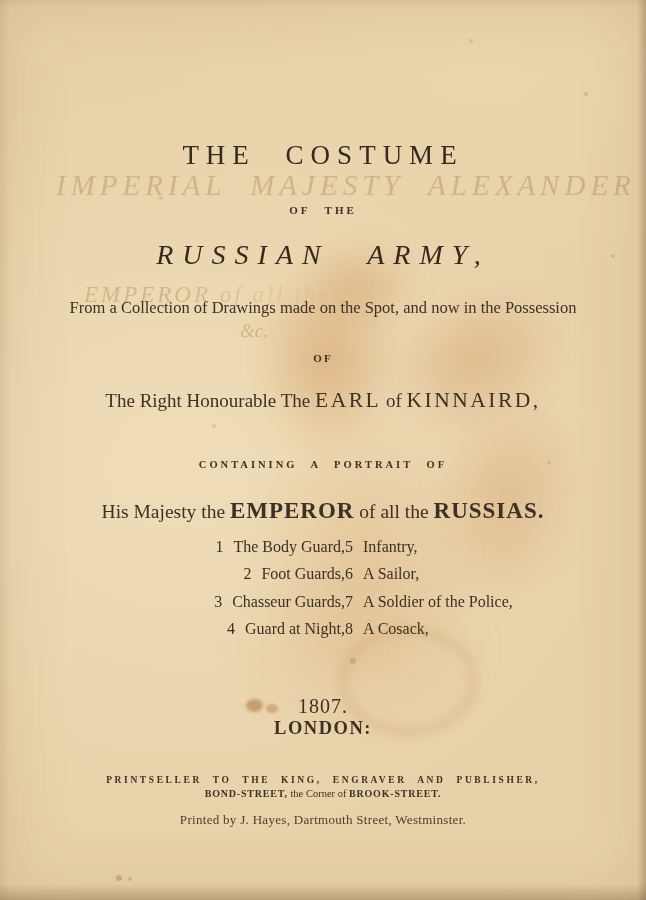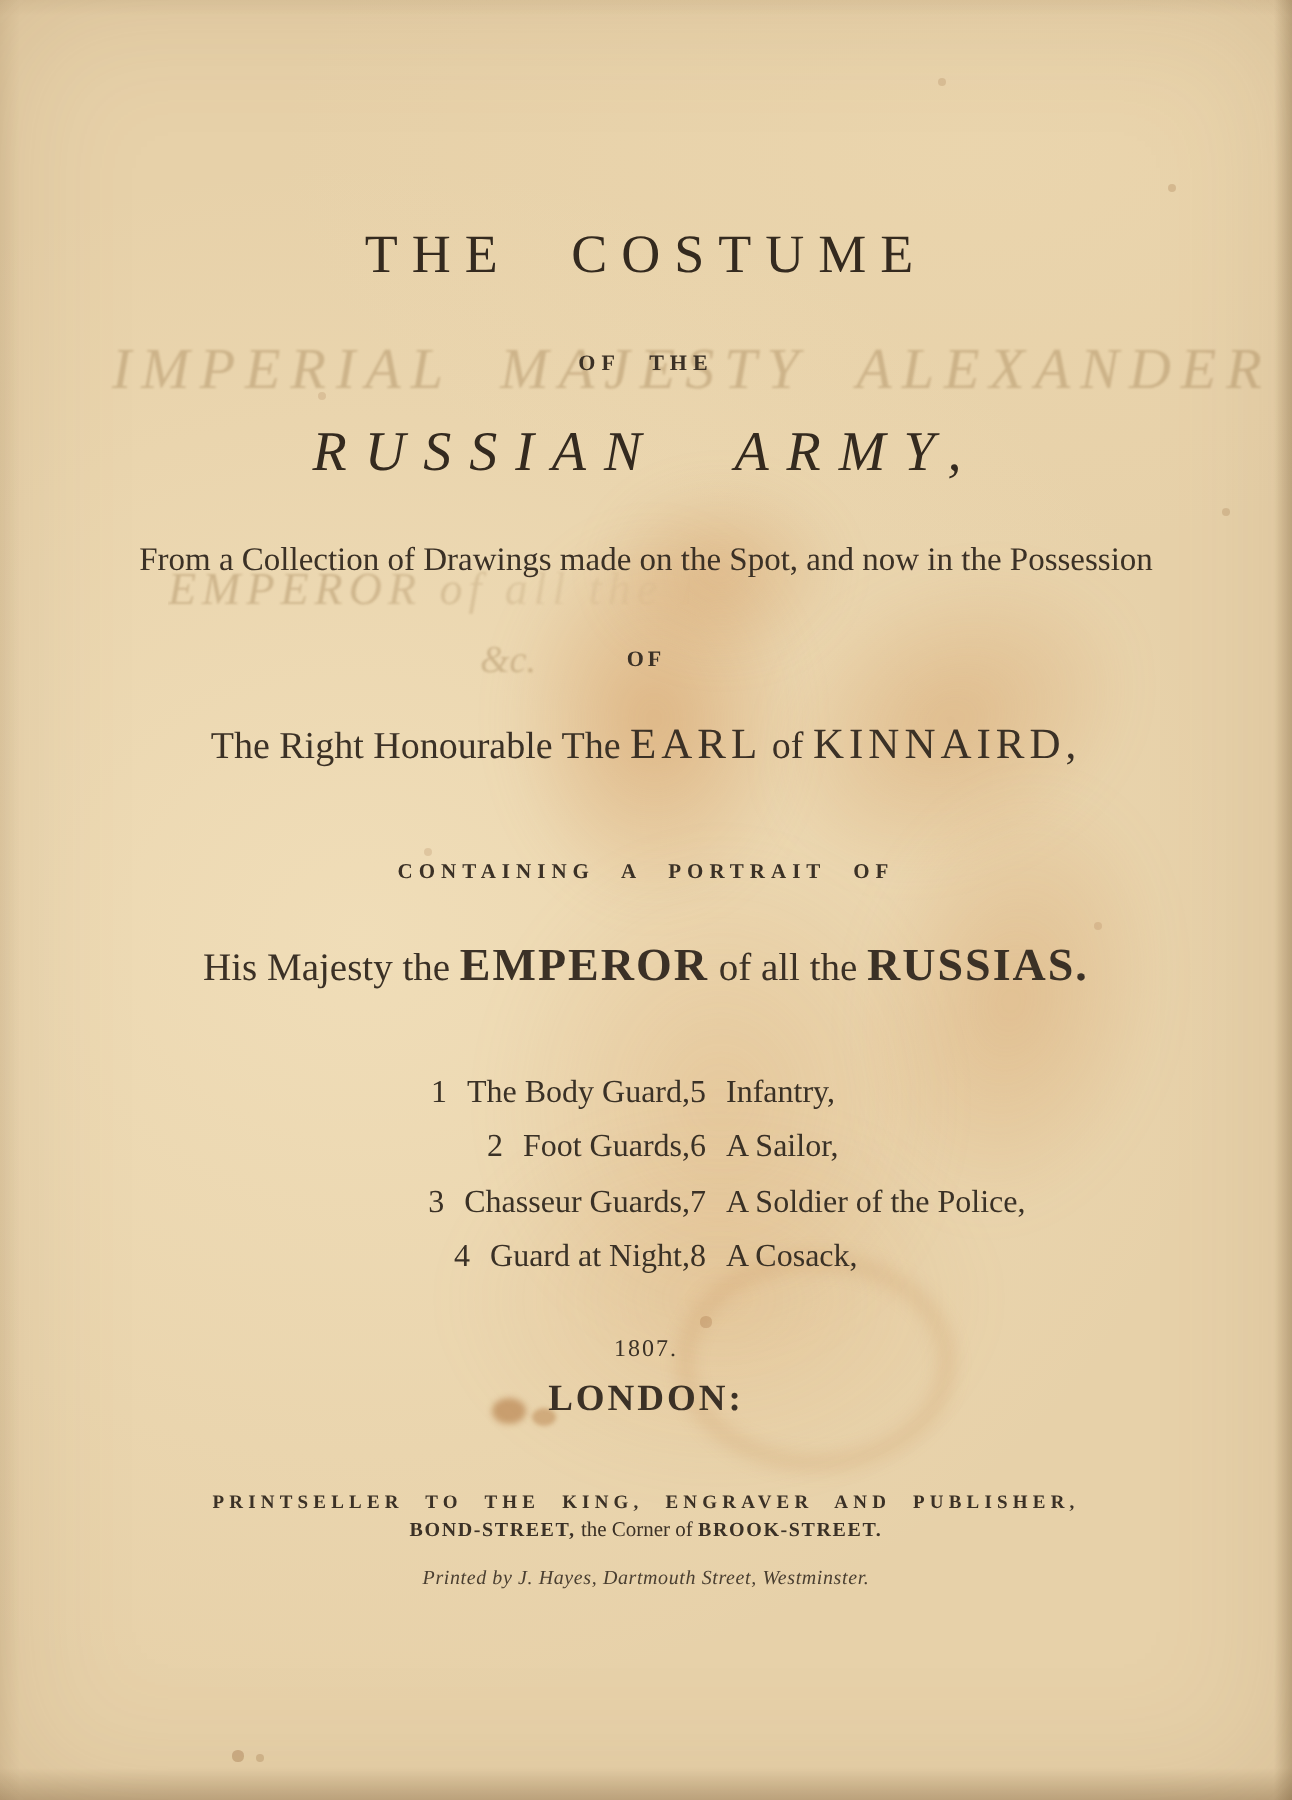--- a/index.html
+++ b/index.html
@@ -42,43 +42,43 @@
       213px 425px 0 1px rgba(140,90,45,.16),
       548px 462px 0 1px rgba(140,90,45,.16);}
   
   .ghost{position:absolute;color:rgba(146,112,66,.32);font-style:italic;filter:blur(.6px);white-space:nowrap;pointer-events:none;}
   .g1{left:56px;top:169px;font-size:29px;letter-spacing:5px;word-spacing:12px;}
   .g2{left:84px;top:282px;font-size:23px;letter-spacing:3px;
       -webkit-mask-image:linear-gradient(to right,#000 25%,transparent 72%);
       mask-image:linear-gradient(to right,#000 25%,transparent 72%);}
   .g3{left:240px;top:320px;font-size:19px;}
   
-  .line{position:absolute;left:0;width:100%;text-align:center;white-space:nowrap;}
+  .line{position:absolute;left:0;width:100%;text-align:center;white-space:nowrap;margin-top:28px;}
   .t-costume{top:112px;font-size:27px;letter-spacing:7px;word-spacing:16px;color:#342a1f;}
   .t-ofthe{top:176px;font-size:11px;font-weight:bold;letter-spacing:3px;word-spacing:9px;}
   .t-army{top:211px;font-size:28px;font-style:italic;letter-spacing:9px;word-spacing:22px;color:#342a1f;}
   .t-sub{top:270px;font-size:16.5px;}
   .t-of{top:324px;font-size:11px;font-weight:bold;letter-spacing:2px;}
   .t-owner{top:360px;font-size:19px;}
   .t-owner .cap{font-size:21.5px;letter-spacing:2.5px;}
   .t-containing{top:431px;font-size:10.5px;font-weight:bold;letter-spacing:3px;word-spacing:8px;}
   .t-emperor{top:470px;font-size:19.5px;}
   .t-emperor .cap{font-size:23px;letter-spacing:1px;font-weight:bold;}
   .plates{position:absolute;top:533px;left:157px;display:flex;font-size:16px;color:#3a3126;}
   .plates .col{display:flex;flex-direction:column;}
   .plates .col-left{width:188px;text-align:right;}
   .plates .row{height:27.4px;line-height:27.4px;}
   .plates .lbl{margin-left:10px;}
-  .t-year{top:667px;font-size:12px;letter-spacing:1px;text-align:center;}
+  .t-year{top:667px;font-size:20px;letter-spacing:1px;text-align:center;}
   .t-city{top:690px;font-size:18.5px;font-weight:bold;letter-spacing:1.5px;}
   .t-imp1{top:727px;font-size:9.5px;font-weight:bold;letter-spacing:3.2px;word-spacing:8px;}
   .t-imp2{top:747px;font-size:9.5px;font-weight:bold;letter-spacing:2.6px;word-spacing:6px;}
   .t-imp3{top:760px;font-size:10.5px;}
   .t-imp3 .caps{font-weight:bold;letter-spacing:.8px;font-size:10px;}
-  .t-printer{top:784px;font-size:10px;font-style:italic;color:#4a3f31;letter-spacing:.3px;}
+  .t-printer{top:784px;font-size:13px;color:#4a3f31;letter-spacing:.3px;}
 </style>
 </head>
 <body>
 
 <div class="page">
 
   <div class="st st1"></div>
   <div class="st st2"></div>
   <div class="st st3"></div>
   <div class="st st4"></div>

